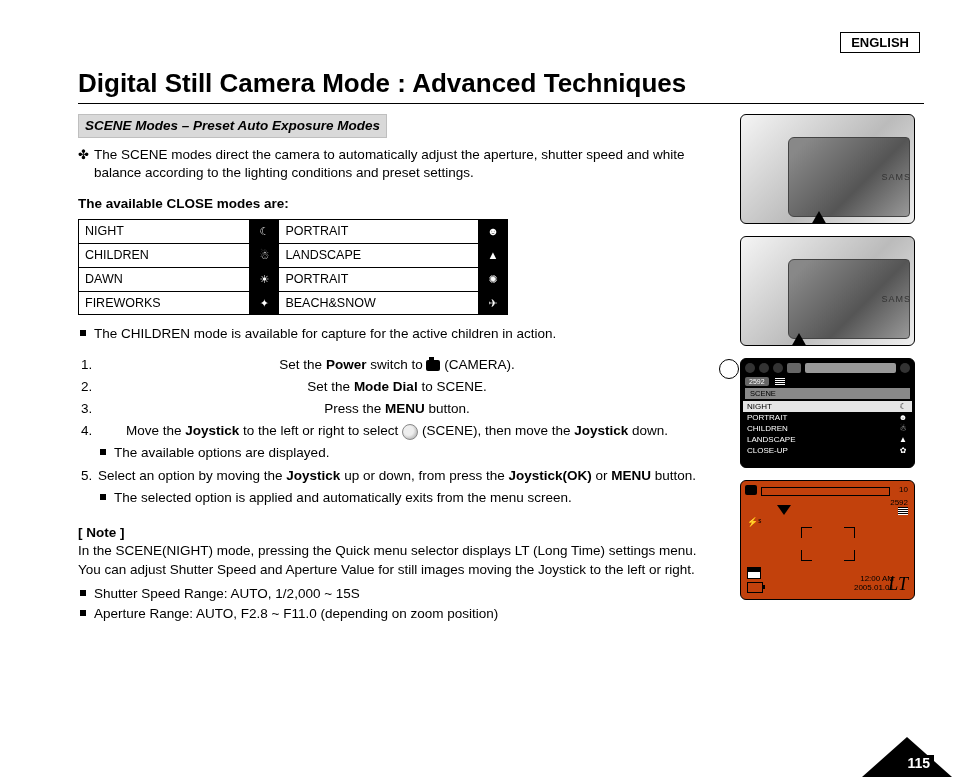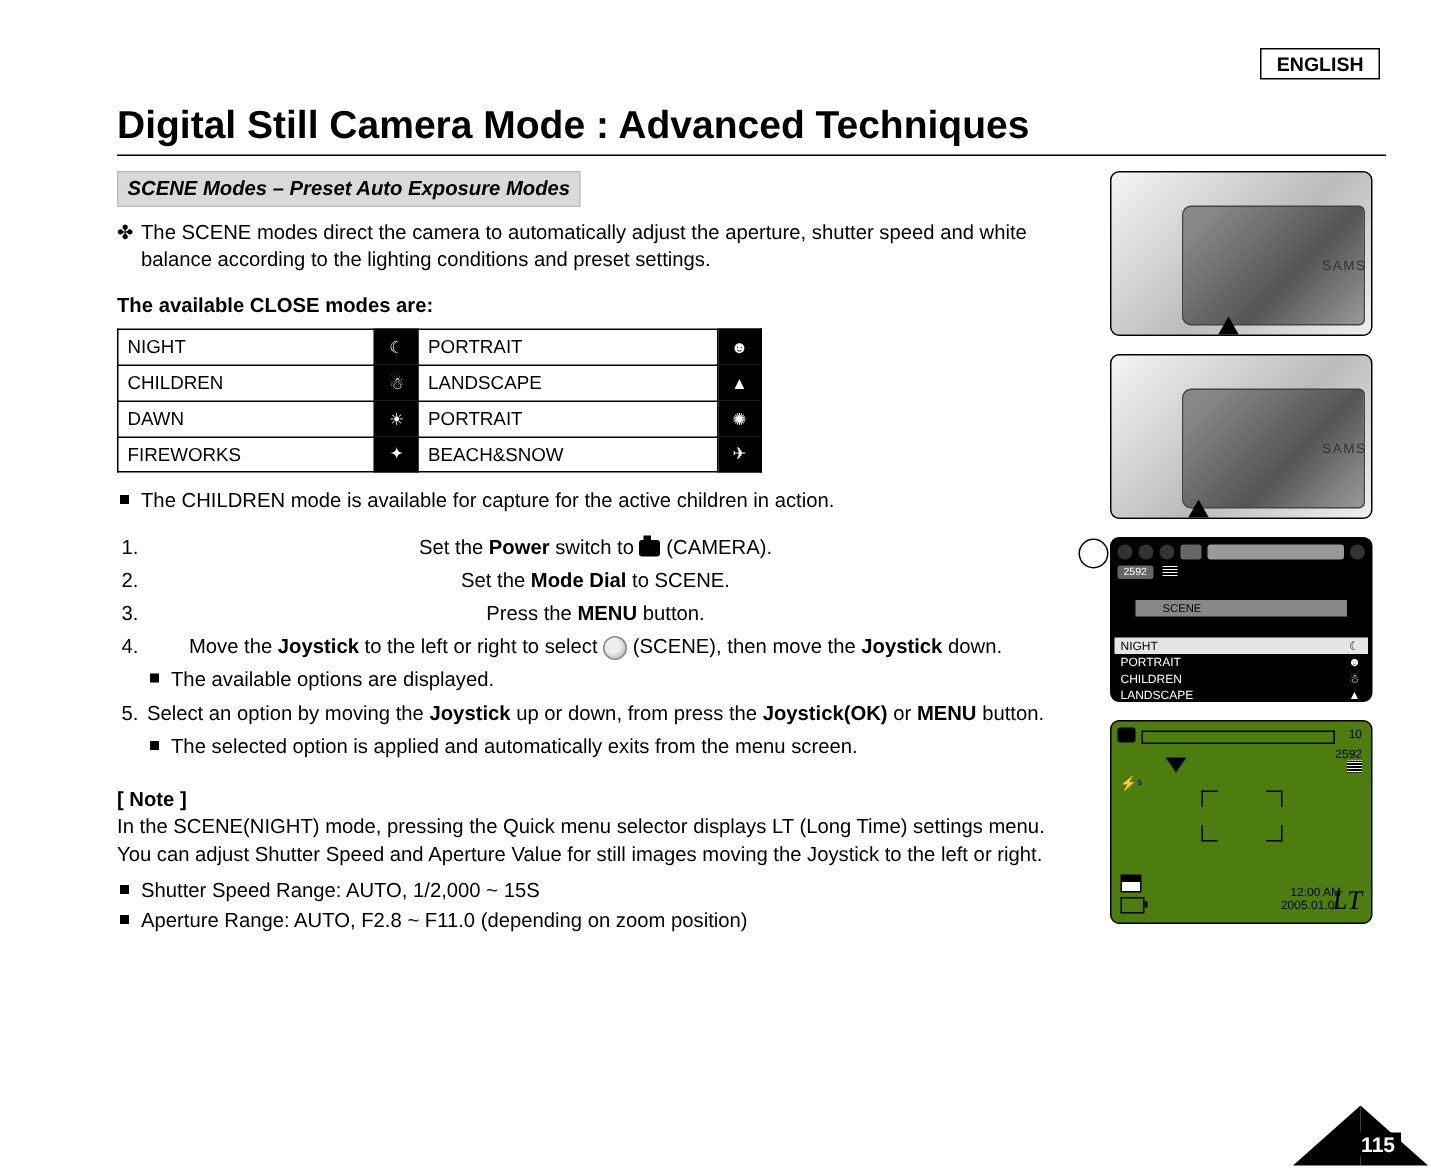--- a/index.html
+++ b/index.html
@@ -161,28 +161,28 @@
   .screen-menu{
     height:110px;
     background:#000;
     color:#fff;
     font-size:8px;
     padding:2px;
   }
   .screen-menu .top-icons{display:flex;gap:4px;padding:2px;}
   .screen-menu .top-icons span{width:10px;height:10px;border-radius:50%;background:#333;display:inline-block;}
   .screen-menu .chip{background:#666;border-radius:2px;padding:1px 4px;font-size:7px;margin:2px 2px 0 2px;display:inline-block;}
-  .screen-menu .header{background:#888;color:#000;font-size:7.5px;padding:1px 18px;margin:14px;}
+  .screen-menu .header{background:#888;color:#000;font-size:7.5px;padding:1px 5px;margin:2px;}
   .screen-menu .row{display:flex;justify-content:space-between;padding:1px 4px;}
   .screen-menu .row span:last-child{width:10px;text-align:center;font-size:8px;}
   .screen-menu .row.sel{background:#e5e5e5;color:#000;}
   
   .screen-lt{
-    height:136px;
-    background:#4d7c0f;
+    height:120px;
+    background:#c2410c;
     border:1.5px solid #000;
     border-radius:6px;
     position:relative;
     font-size:8px;
   }
   .screen-lt .tl{position:absolute;top:4px;left:4px;width:12px;height:10px;background:#000;border-radius:2px;}
   .screen-lt .bar{position:absolute;top:6px;left:20px;right:24px;height:7px;border:1px solid #000;}
   .screen-lt .tr{position:absolute;top:4px;right:6px;font-size:8px;}
   .screen-lt .res{position:absolute;top:18px;right:6px;font-size:8px;text-align:right;line-height:1;}
   .screen-lt .res .grid{display:inline-block;width:10px;height:8px;background:repeating-linear-gradient(#000 0 1px,#fff 1px 2px),repeating-linear-gradient(90deg,#000 0 1px,#fff 1px 2px);}

